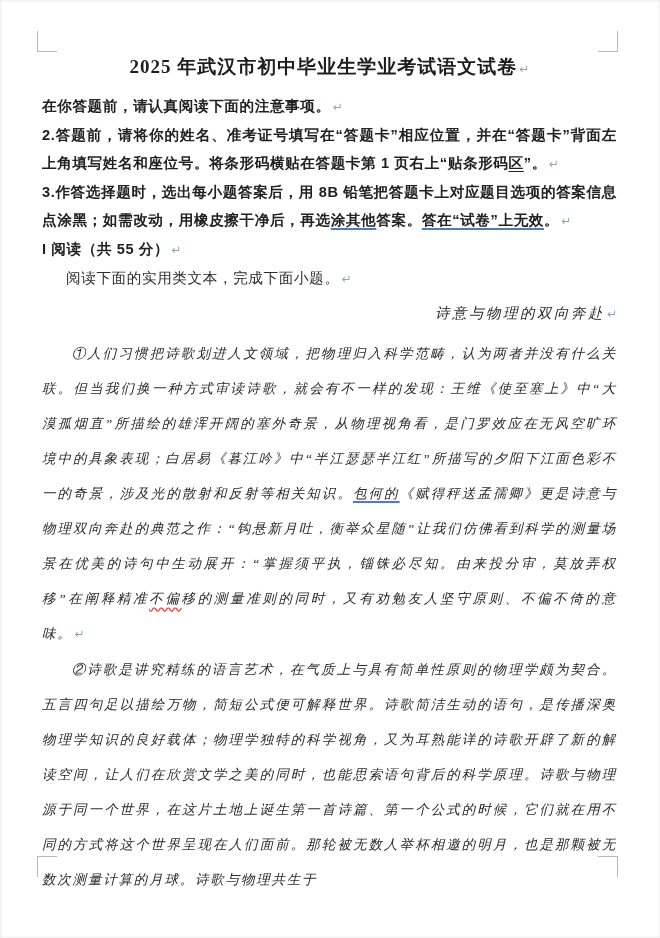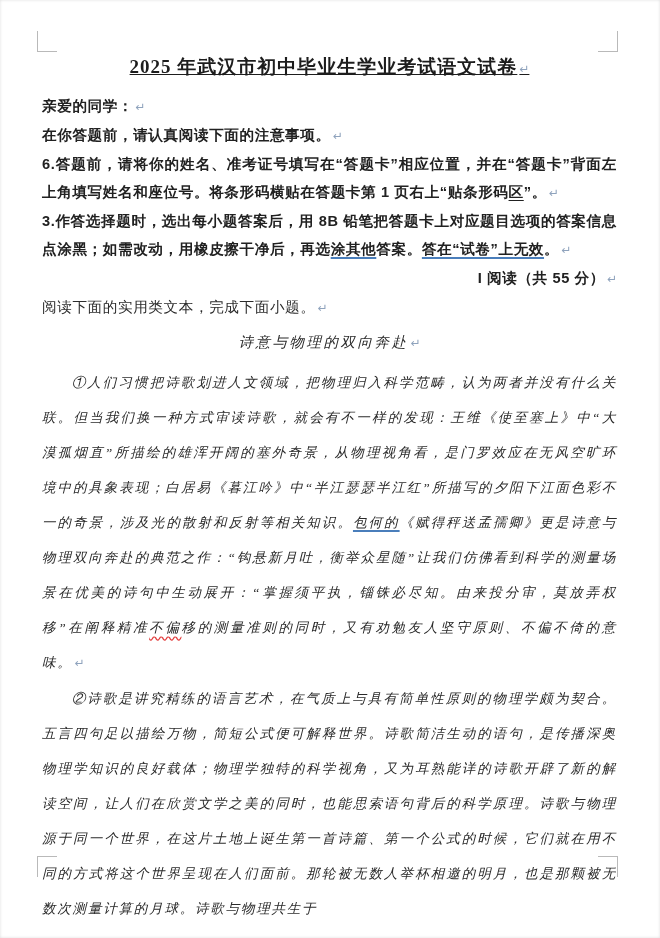--- a/index.html
+++ b/index.html
@@ -11,36 +11,36 @@
   }
   .crop{position:absolute;width:19px;height:20px;}
   .crop.tl{left:37px;top:31px;border-left:1px solid #b9b9b9;border-bottom:1px solid #b9b9b9;}
   .crop.tr{left:598px;top:31px;border-right:1px solid #b9b9b9;border-bottom:1px solid #b9b9b9;}
   .crop.bl{left:37px;top:856px;border-left:1px solid #b9b9b9;border-top:1px solid #b9b9b9;}
   .crop.br{left:598px;top:856px;border-right:1px solid #b9b9b9;border-top:1px solid #b9b9b9;}
 
   .title{
     margin:0 0 12px;text-align:center;
     font-family:"Liberation Serif",serif;font-weight:bold;
-    font-size:19px;letter-spacing:1px;color:#1d1d1d;text-decoration:underline;
+    font-size:19px;letter-spacing:1px;color:#1d1d1d;
   }
   .notice{
     margin:0;font-family:"Liberation Sans",sans-serif;font-weight:bold;
     font-size:14.6px;line-height:28px;letter-spacing:.6px;
     text-align:justify;color:#212121;
   }
-  .center{text-align:right;}
-  .normal{font-weight:normal;color:#2b2b2b;}
+  .center{text-align:left;}
+  .normal{font-weight:normal;color:#2b2b2b;margin-left:24px;}
 
   .kai{
     margin:0;font-family:"Liberation Serif",serif;font-style:italic;
     font-size:13.5px;line-height:35px;letter-spacing:1.8px;
     text-align:justify;color:#2a2a2a;
   }
-  .essay-title{text-align:center;margin:3px 0 4px;font-size:14.5px;letter-spacing:2.5px;}
+  .essay-title{text-align:right;margin:3px 0 4px;font-size:14.5px;letter-spacing:2.5px;}
   .para{text-indent:2.2em;}
 
   .u-blue{text-decoration:underline;text-decoration-color:#4a7ebb;text-decoration-thickness:1.5px;text-underline-offset:3px;}
   .u-plain{text-decoration:underline;text-underline-offset:3px;}
   .w-red{text-decoration:underline wavy #e23c3c;text-decoration-skip-ink:none;text-underline-offset:4px;}
 
   .eop{
     color:#8fa3bd;font-size:12px;margin-left:2px;
     font-style:normal;font-weight:normal;letter-spacing:0;
     font-family:"DejaVu Sans",sans-serif;
@@ -50,26 +50,25 @@
 <body>
 
 <div class="page">
   <i class="crop tl"></i>
   <i class="crop tr"></i>
   <i class="crop bl"></i>
   <i class="crop br"></i>
 
   <h1 class="title"><span>2025 年武汉市初中毕业生学业考试语文试卷</span><span class="eop">↵</span></h1>
 
-  <p class="notice"><span>亲爱的同学：</span><span class="eop">↵</span></p>
 
   <p class="notice"><span>在你答题前，请认真阅读下面的注意事项。</span><span class="eop">↵</span></p>
 
 
-  <p class="notice"><span>6.答题前，请将你的姓名、准考证号填写在“答题卡”相应位置，并在“答题卡”背面左上角填写姓名和座位号。将条形码横贴在答题卡第 1 页右上“贴条形码</span><span class="u-plain">区</span><span>”。</span><span class="eop">↵</span></p>
+  <p class="notice"><span>2.答题前，请将你的姓名、准考证号填写在“答题卡”相应位置，并在“答题卡”背面左上角填写姓名和座位号。将条形码横贴在答题卡第 1 页右上“贴条形码</span><span class="u-plain">区</span><span>”。</span><span class="eop">↵</span></p>
 
   <p class="notice"><span>3.作答选择题时，选出每小题答案后，用 8B 铅笔把答题卡上对应题目选项的答案信息点涂黑；如需改动，用橡皮擦干净后，再选</span><span class="u-blue">涂其他</span><span>答案。</span><span class="u-blue">答在“试卷”上无效</span><span>。</span><span class="eop">↵</span></p>
 
 
 
   <p class="notice center"><span>I 阅读（共 55 分）</span><span class="eop">↵</span></p>
 
 
   <p class="notice normal"><span>阅读下面的实用类文本，完成下面小题。</span><span class="eop">↵</span></p>
 

